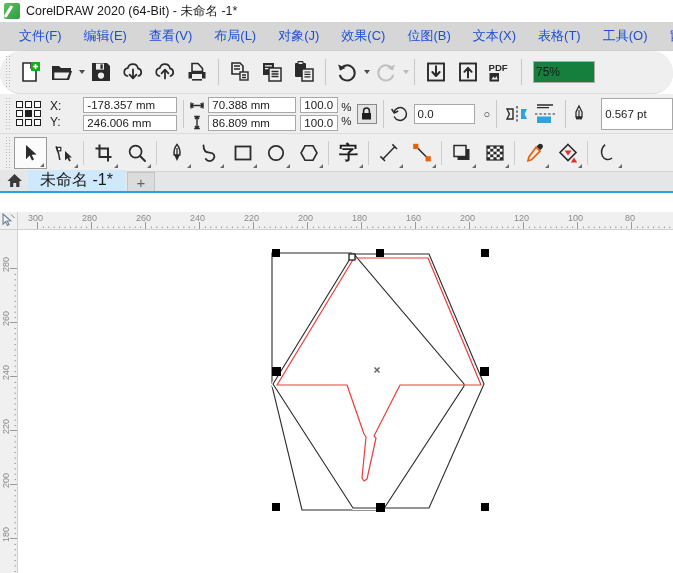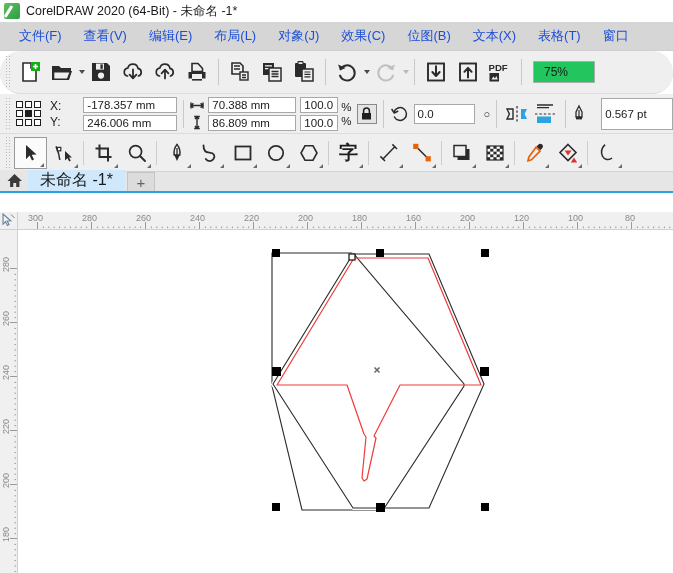--- a/index.html
+++ b/index.html
@@ -61,22 +61,22 @@
     width: 32px; height: 34px; display:flex; align-items:center; justify-content:center;
     flex: 0 0 auto; position: relative; cursor: default;
   }
   .tb-sep { width: 1px; height: 26px; background: #c9c9c9; margin: 0 5px; flex:0 0 auto;}
   .caret-mini {
     width:0;height:0;border-left:3.5px solid transparent;border-right:3.5px solid transparent;
     border-top:4px solid #4a4a4a; margin-left:1px; flex:0 0 auto;
   }
   .caret-mini.dim { border-top-color:#b8b8b8; }
   .zoom-box {
-    width: 62px; height: 22px; background: #22c55e; border: 1px solid #adadad;
-    display:flex; align-items:center; padding-left:10px; font-size:12px; color:#1a1a1a;
+    width: 62px; height: 22px; background: #15803d; border: 1px solid #adadad;
+    display:flex; align-items:center; padding-left:2px; font-size:12px; color:#1a1a1a;
     margin-left: 6px; flex:0 0 auto;
   }
 
   
   .propbar {
     height: 40px; background: #efefef;
     display:flex; align-items:center; border-bottom:1px solid #dcdcdc;
     padding-left: 4px;
   }
   .anchor-grid {
@@ -163,28 +163,29 @@
 
 <div id="app">
 
   <div class="titlebar">
     <div class="app-logo"></div>
     <div class="title-text">CorelDRAW 2020 (64-Bit) - 未命名 -1*</div>
   </div>
 
   <div class="menubar">
     <div class="menu-item">文件(F)</div>
+    <div class="menu-item">编辑(E)</div>
     <div class="menu-item">查看(V)</div>
-    <div class="menu-item">编辑(E)</div>
     <div class="menu-item">布局(L)</div>
     <div class="menu-item">对象(J)</div>
     <div class="menu-item">效果(C)</div>
     <div class="menu-item">位图(B)</div>
     <div class="menu-item">文本(X)</div>
     <div class="menu-item">表格(T)</div>
+    <div class="menu-item">工具(O)</div>
     <div class="menu-item">窗口</div>
   </div>
 
   <div class="toolbar">
     <div class="grip"></div>
 
     <div class="tb-btn">
       <svg width="24" height="24" viewBox="0 0 24 24">
         <path d="M5 3 h8 l5 5 v13 H5 Z" fill="#fff" stroke="#2b2b2b" stroke-width="1.6"></path>
         <path d="M13 3 v5 h5" fill="none" stroke="#2b2b2b" stroke-width="1.6"></path>

